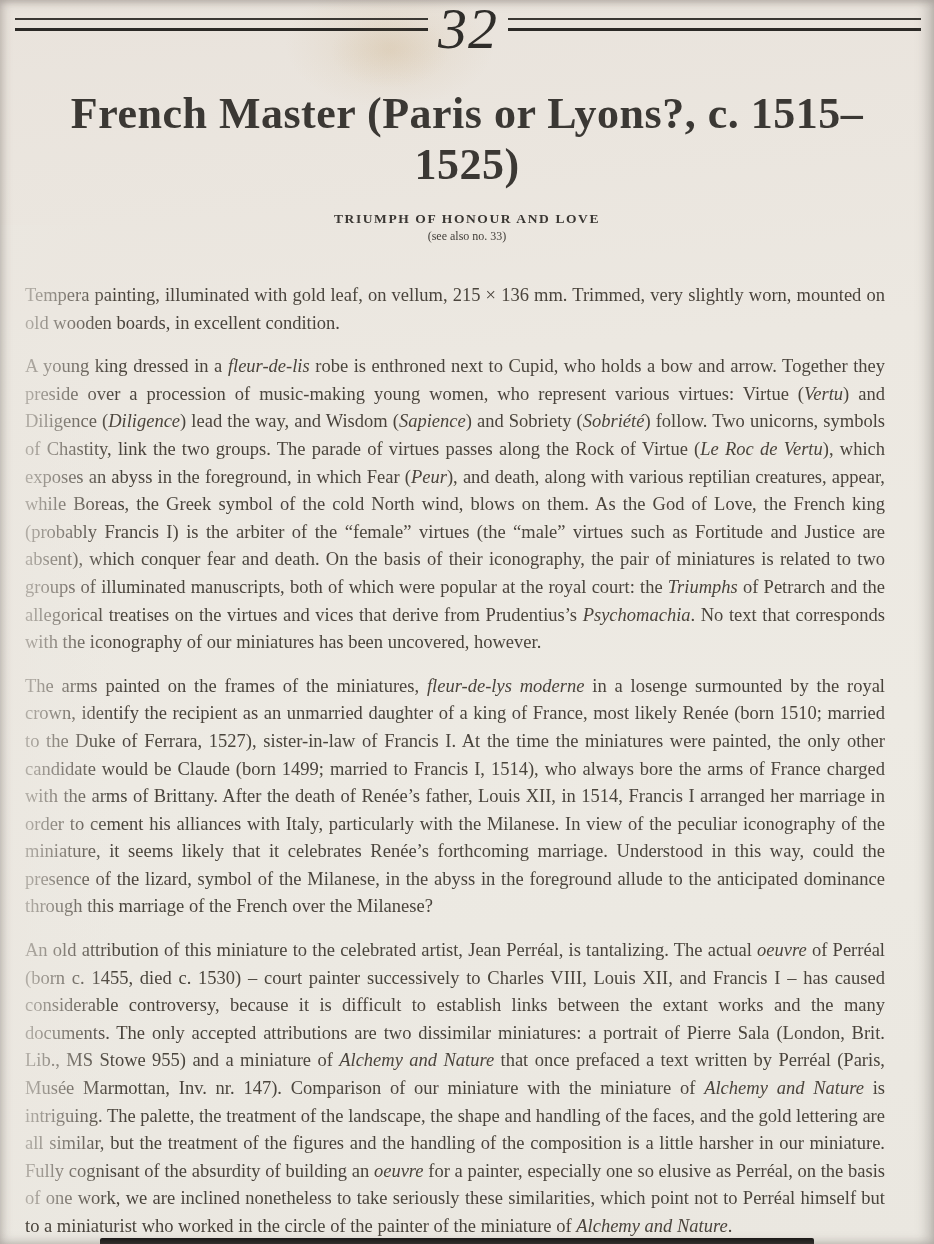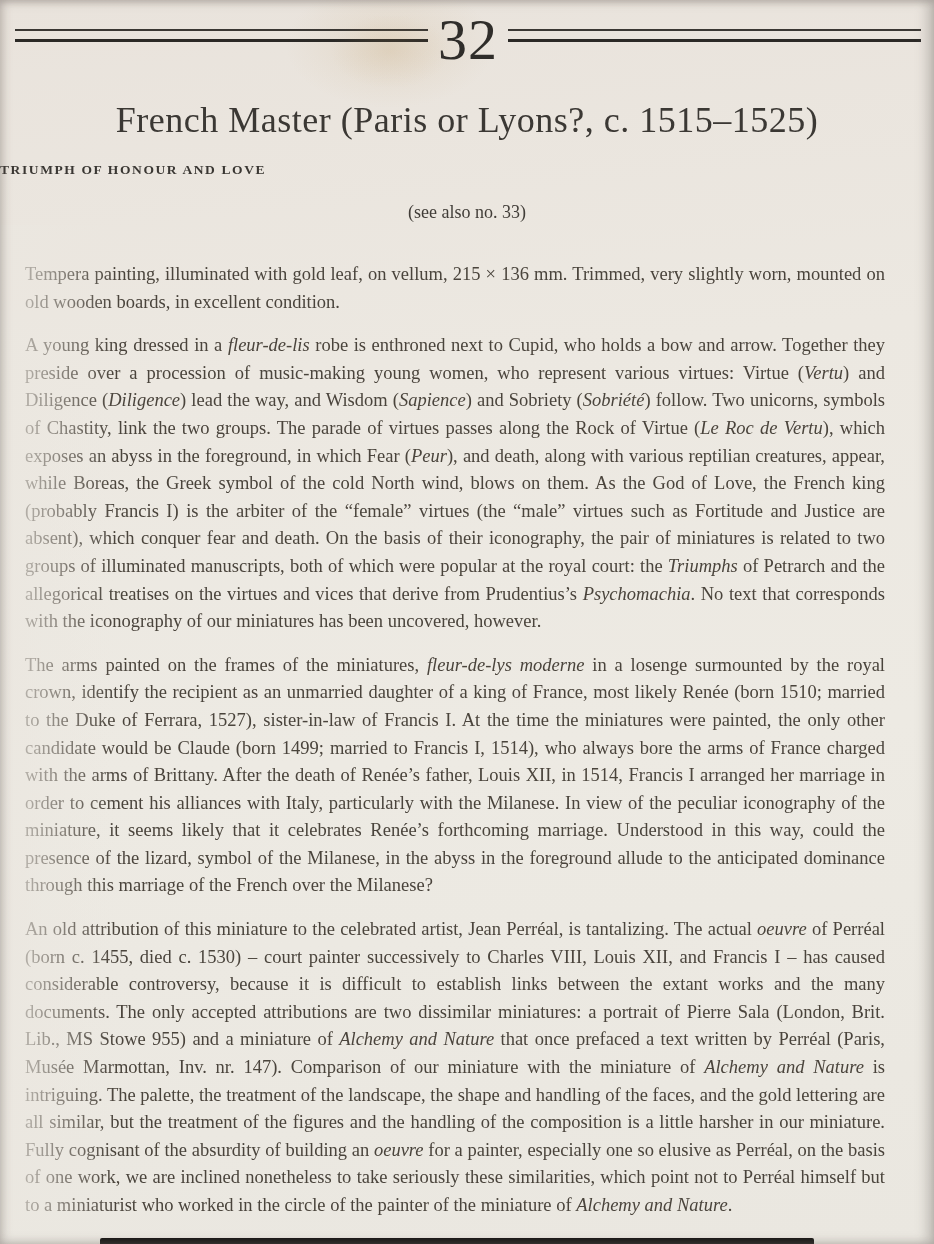--- a/index.html
+++ b/index.html
@@ -25,56 +25,58 @@
     inset: 0;
     pointer-events: none;
     box-shadow:
       inset 4px 0 8px rgba(115,105,100,0.28),
       inset -7px 0 12px rgba(125,120,115,0.38),
       inset 0 3px 5px rgba(150,140,135,0.18);
   }
   .page-header {
     display: flex;
     align-items: flex-start;
-    padding: 15px 13px 0 15px;
+    padding: 4px 13px 0 15px;
     height: 58px;
+    font-style: italic;
   }
   .rule {
     flex: 1;
     margin-top: 14px;
     height: 8px;
     border-top: 2px solid #3a3733;
     border-bottom: 3px solid #2b2926;
   }
   .page-number {
     font-size: 58px;
     line-height: 50px;
     margin: 0 10px;
     color: #2f2d2a;
     letter-spacing: 1px;
   }
   .page-title {
     margin: 26px 20px 0 20px;
     text-align: center;
-    font-size: 36px;
-    font-weight: 400;
+    font-size: 44px;
+    font-weight: 700;
     letter-spacing: 0.5px;
     color: #3b3834;
   }
   .entry-subtitle {
     margin-top: 21px;
+    text-align: center;
     font-size: 13.5px;
     letter-spacing: 1.6px;
     font-weight: 600;
     color: #3a3733;
   }
   .see-also {
-    margin-top: 24px;
+    margin-top: 2px;
     text-align: center;
-    font-size: 18px;
+    font-size: 12px;
     color: #413d38;
   }
   .body-text {
     margin: 38px 49px 0 25px;
   }
   .body-text p {
     margin: 0 0 16px 0;
     font-size: 18.5px;
     line-height: 27.6px;
     text-align: justify;

